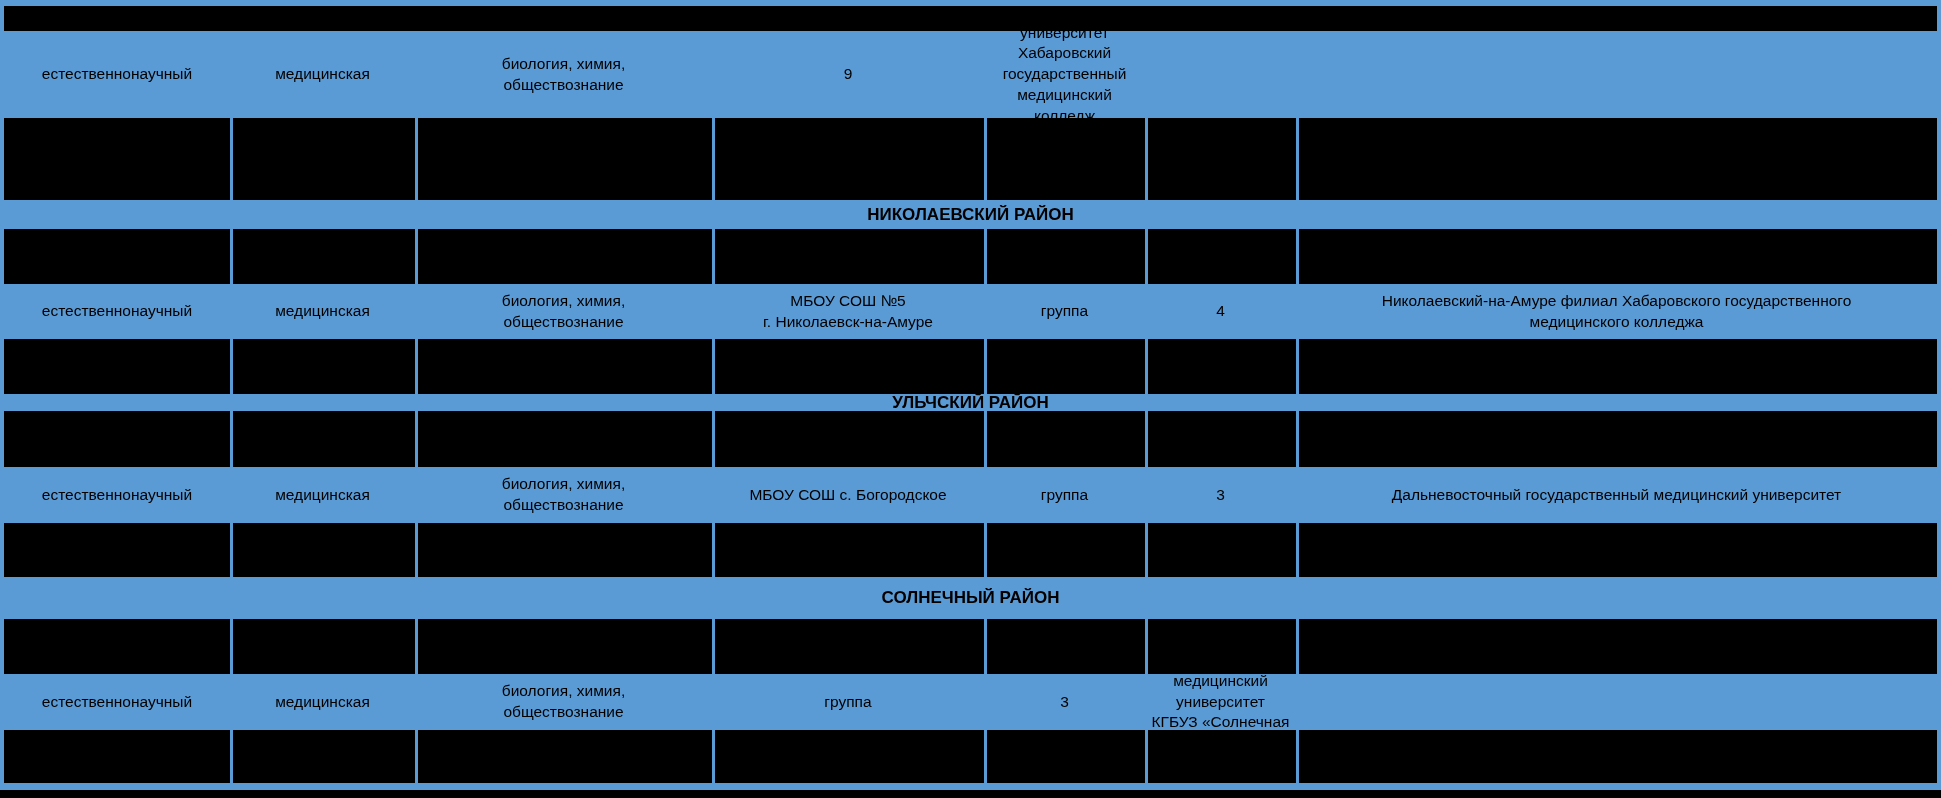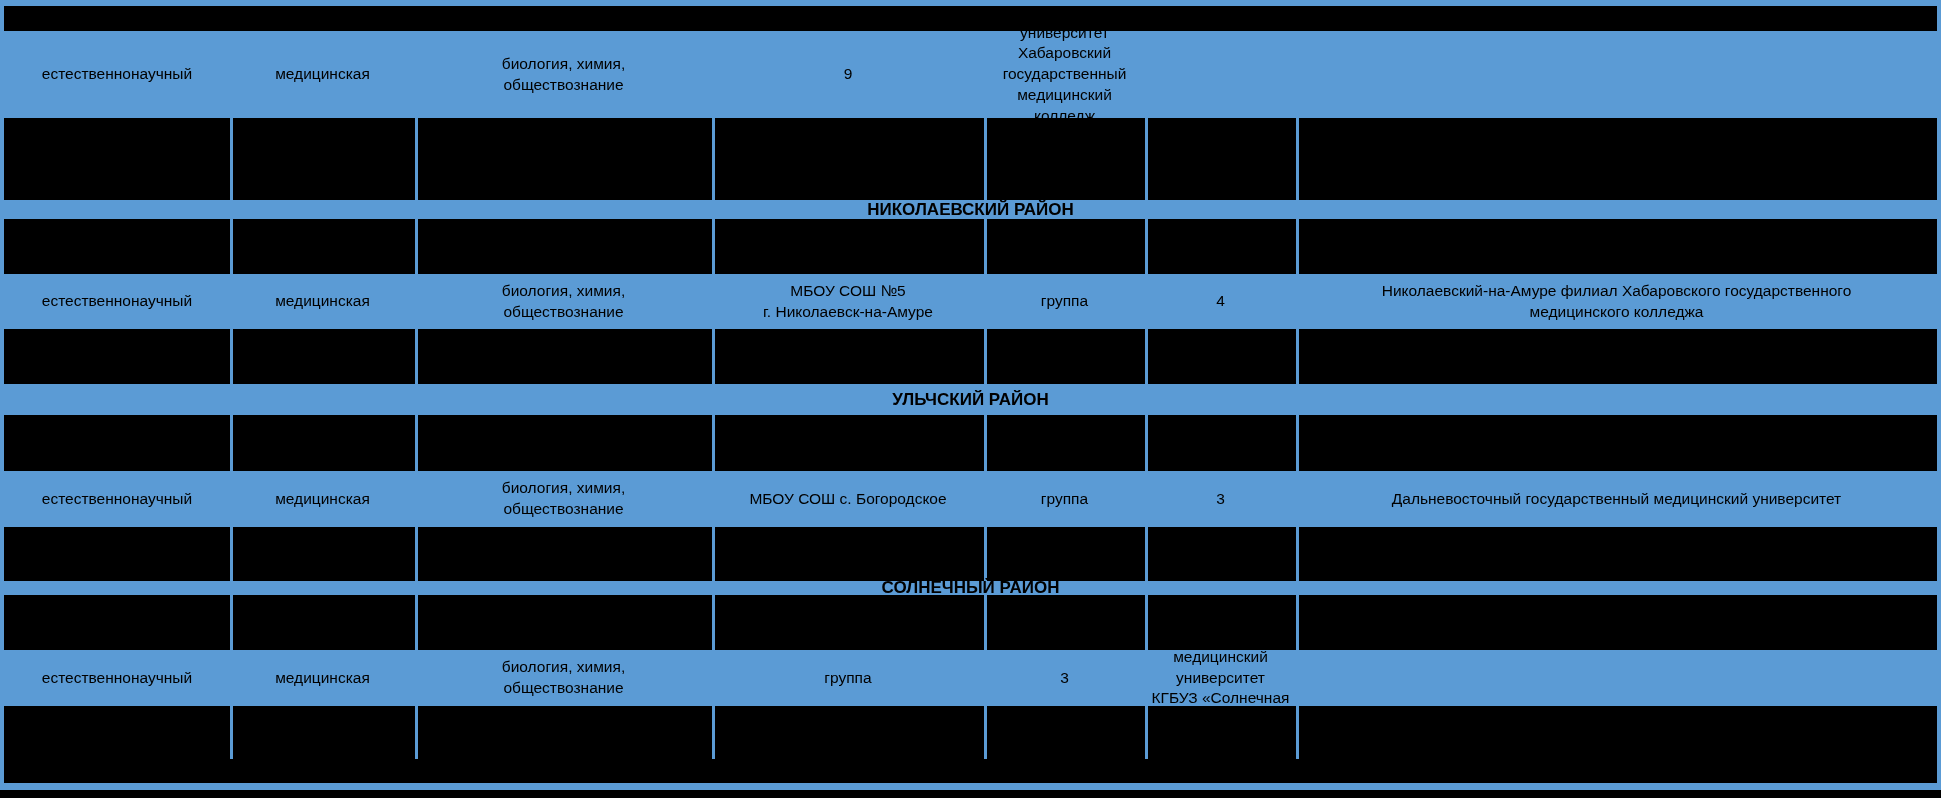--- a/index.html
+++ b/index.html
@@ -85,21 +85,21 @@
     <div class="row row-redacted" style="height:82px">
       <div class="cell"></div>
       <div class="cell"></div>
       <div class="cell"></div>
       <div class="cell"></div>
       <div class="cell"></div>
       <div class="cell"></div>
       <div class="cell"></div>
     </div>
 
-    <div class="row row-section" style="height:19px">
+    <div class="row row-section" style="height:29px">
       <span>НИКОЛАЕВСКИЙ РАЙОН</span>
     </div>
 
     <div class="row row-redacted" style="height:55px">
       <div class="cell"></div>
       <div class="cell"></div>
       <div class="cell"></div>
       <div class="cell"></div>
       <div class="cell"></div>
       <div class="cell"></div>
@@ -122,21 +122,21 @@
     <div class="row row-redacted" style="height:55px">
       <div class="cell"></div>
       <div class="cell"></div>
       <div class="cell"></div>
       <div class="cell"></div>
       <div class="cell"></div>
       <div class="cell"></div>
       <div class="cell"></div>
     </div>
 
-    <div class="row row-section" style="height:31px">
+    <div class="row row-section" style="height:17px">
       <span>УЛЬЧСКИЙ РАЙОН</span>
     </div>
 
     <div class="row row-redacted" style="height:56px">
       <div class="cell"></div>
       <div class="cell"></div>
       <div class="cell"></div>
       <div class="cell"></div>
       <div class="cell"></div>
       <div class="cell"></div>
@@ -157,21 +157,21 @@
     <div class="row row-redacted" style="height:54px">
       <div class="cell"></div>
       <div class="cell"></div>
       <div class="cell"></div>
       <div class="cell"></div>
       <div class="cell"></div>
       <div class="cell"></div>
       <div class="cell"></div>
     </div>
 
-    <div class="row row-section" style="height:14px">
+    <div class="row row-section" style="height:42px">
       <span>СОЛНЕЧНЫЙ РАЙОН</span>
     </div>
 
     <div class="row row-redacted" style="height:55px">
       <div class="cell"></div>
       <div class="cell"></div>
       <div class="cell"></div>
       <div class="cell"></div>
       <div class="cell"></div>
       <div class="cell"></div>

